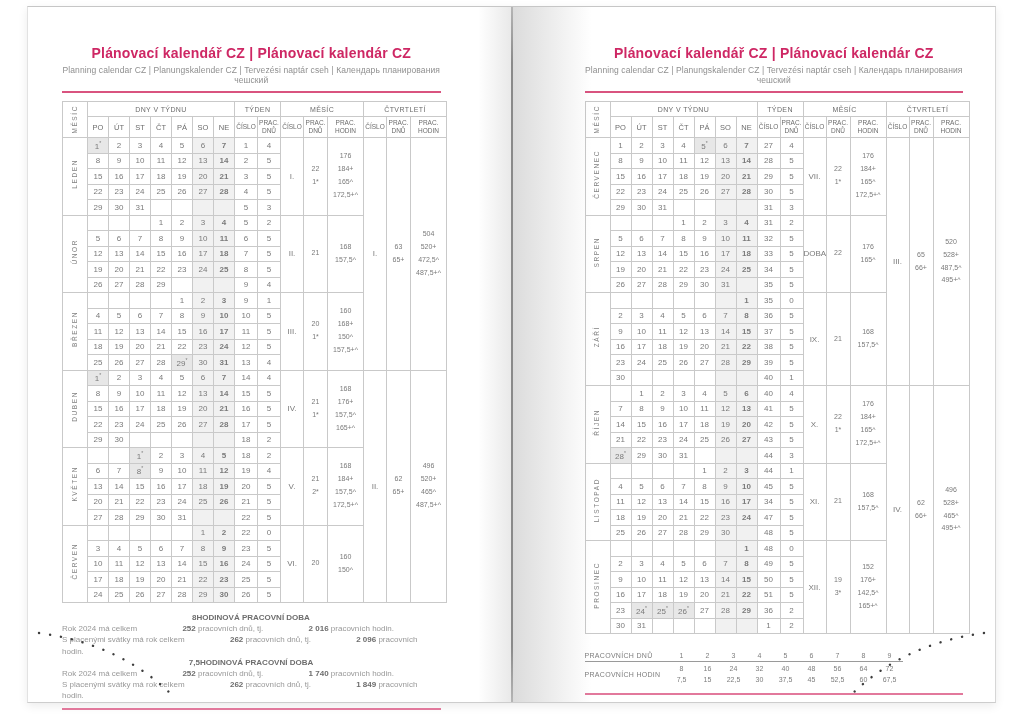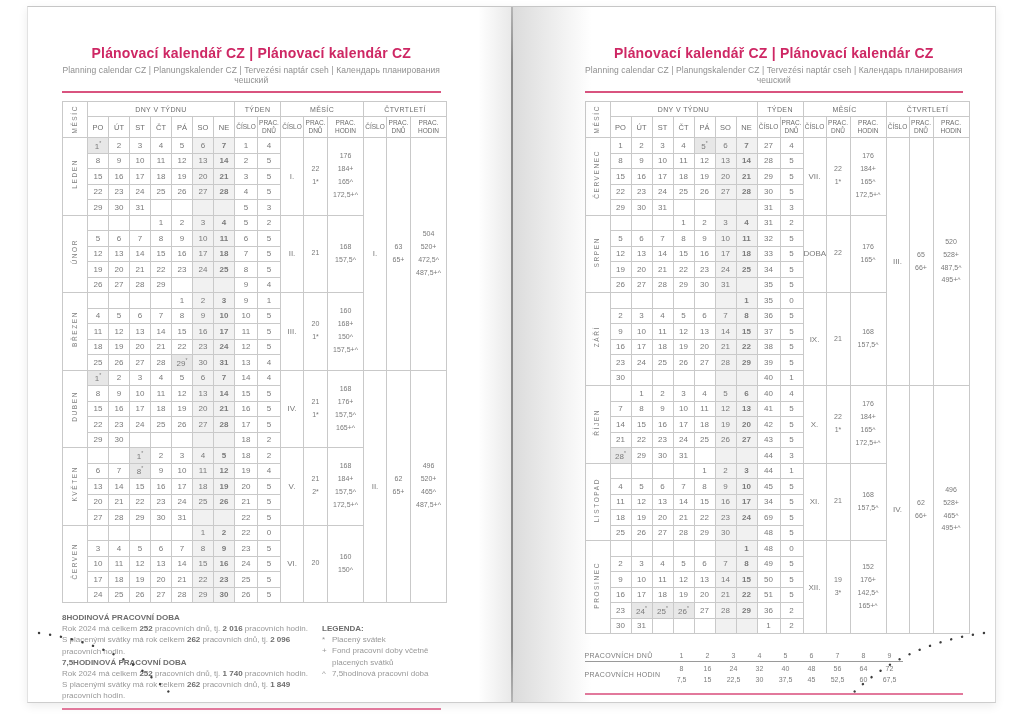--- a/index.html
+++ b/index.html
@@ -46,22 +46,22 @@
   td.sat { background:#f1f1f1; }
   td.sun { background:#f1f1f1; color:#c22950; font-weight:bold; }
   td.hol { background:#e7e7e7; }
   td.wkn { font-size:8px; }
   td.mno, td.qno { font-size:8px; }
   td.lines { font-size:7px; line-height:1.85; color:#7d7d7d; }
   tr.month-start td { border-top:1px solid #a6a6a6; }
 
   .foot-left { display:flex; margin-top:9px; width:378px; }
   .winfo { flex:1; font-size:8px; line-height:1.4; color:#989898; }
-  .winfo .h { font-weight:bold; color:#6d6d6d; }
-  .winfo b { color:#6d6d6d; }
+  .winfo .h { font-weight:bold; color:#6d6d6d;text-align:center; }
+  .winfo b { color:#6d6d6d;margin-left:43px; }
   .legend { width:118px; flex-shrink:0; font-size:8px; line-height:1.4; color:#989898; padding-top:11px; }
   .legend .lt { font-weight:bold; color:#6d6d6d; }
   .legend .li { display:flex; }
   .legend .sym { width:10px; flex-shrink:0; }
 
   .conv { margin-top:16px; width:378px; font-size:7px; color:#8a8a8a; }
   .conv .grid { display:grid; grid-template-columns:84px repeat(9,26px); width:318px; }
   .conv .c { text-align:center; padding:2px 0; color:#7d7d7d; }
   .conv .lab { text-align:left; letter-spacing:0.3px; }
   .conv .r1 { border-bottom:1px solid #9a9a9a; }
@@ -554,35 +554,20 @@
           </div>
         <div class="foot-left">
           <div class="winfo" id="work-info">
               <div class="h">8HODINOVÁ PRACOVNÍ DOBA</div>
               <div class="ln">Rok 2024 má celkem <b>252</b> pracovních dnů, tj. <b>2 016</b> pracovních hodin.</div>
               <div class="ln">S placenými svátky má rok celkem <b>262</b> pracovních dnů, tj. <b>2 096</b> pracovních hodin.</div>
               <div class="h">7,5HODINOVÁ PRACOVNÍ DOBA</div>
               <div class="ln">Rok 2024 má celkem <b>252</b> pracovních dnů, tj. <b>1 740</b> pracovních hodin.</div>
               <div class="ln">S placenými svátky má rok celkem <b>262</b> pracovních dnů, tj. <b>1 849</b> pracovních hodin.</div>
             </div>
-          <div class="legend" id="legend">
-              <div class="lt">LEGENDA:</div>
-              <div class="li">
-                <span class="sym">*</span>
-                <span>Placený svátek</span>
-              </div>
-              <div class="li">
-                <span class="sym">+</span>
-                <span>Fond pracovní doby včetně placených svátků</span>
-              </div>
-              <div class="li">
-                <span class="sym">^</span>
-                <span>7,5hodinová pracovní doba</span>
-              </div>
-            </div>
         </div>
         <div class="rule bottom"></div>
       </div>
     </div>
 
     <div class="page page-right">
       <div class="page-inner">
         <div class="hdr">
           <h1>Plánovací kalendář CZ | Plánovací kalendár CZ</h1>
           <div class="sub">Planning calendar CZ | Planungskalender CZ | Tervezési naptár cseh | Календарь планирования чешский</div>
@@ -973,21 +958,21 @@
                   <td class="wkn">5</td>
                 </tr>
                 <tr>
                   <td class="day">18</td>
                   <td class="day">19</td>
                   <td class="day">20</td>
                   <td class="day">21</td>
                   <td class="day">22</td>
                   <td class="day sat">23</td>
                   <td class="day sun">24</td>
-                  <td class="wkn">69</td>
+                  <td class="wkn">47</td>
                   <td class="wkn">5</td>
                 </tr>
                 <tr>
                   <td class="day">25</td>
                   <td class="day">26</td>
                   <td class="day">27</td>
                   <td class="day">28</td>
                   <td class="day">29</td>
                   <td class="day sat">30</td>
                   <td class="day sun"></td>

